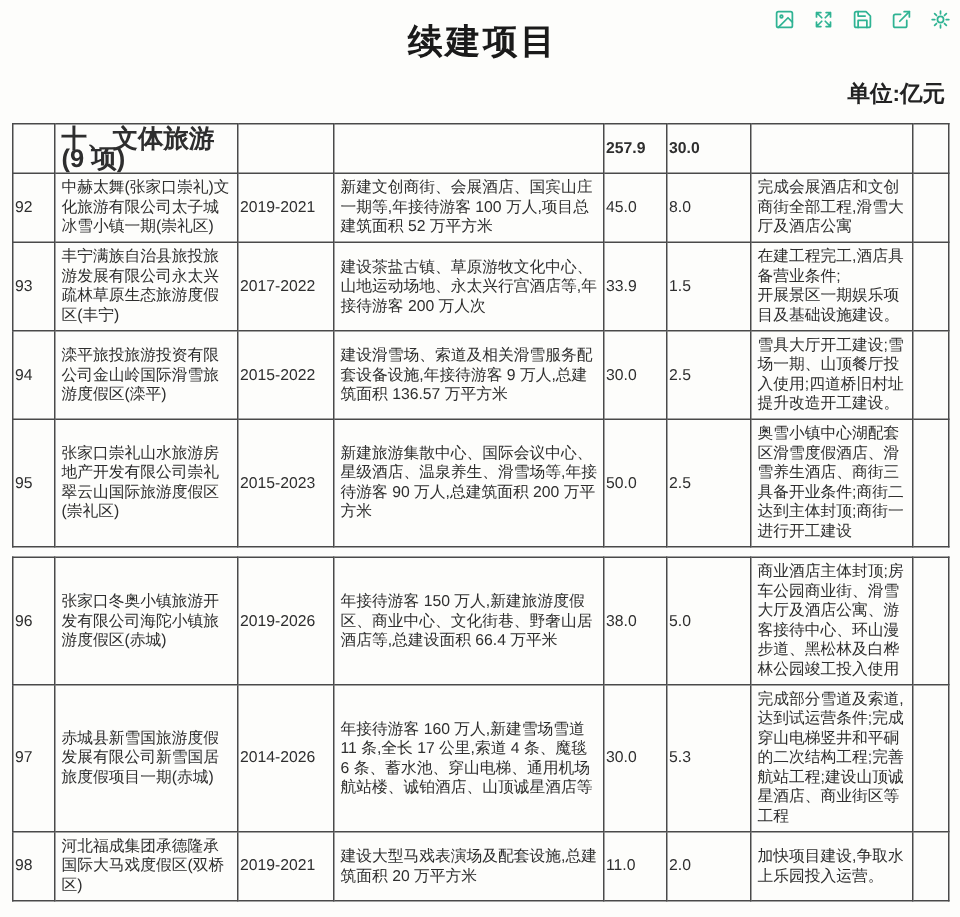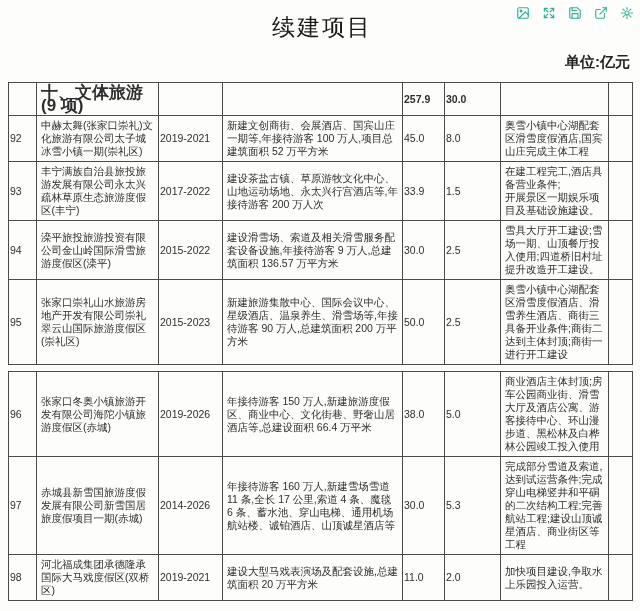--- a/index.html
+++ b/index.html
@@ -19,21 +19,21 @@
   }
   .toolbar .tb-btn {
     width: 15px; height: 15px; display: inline-flex;
     align-items: center; justify-content: center; cursor: pointer;
   }
   .toolbar svg { width: 14px; height: 14px; stroke: currentColor; fill: none;
     stroke-width: 2; stroke-linecap: round; stroke-linejoin: round; }
 
   
   .title {
-    text-align: center; font-size: 23px; font-weight: normal; color: #1a1a1a;
+    text-align: center; font-size: 23px; font-weight: bold; color: #1a1a1a;
     letter-spacing: 2px; padding: 8px 0 10px 4px;
     font-family: "Liberation Serif", "DejaVu Serif", serif;
   }
   .unit { text-align: right; font-size: 15px; color: #222; padding: 0 10px 4px 0; font-weight: bold; }
 
   
   table {
     width: 624px; margin-left: 8px; border-collapse: collapse; table-layout: fixed;
     background: #fdfdfb;
   }
@@ -133,21 +133,21 @@
     <td class="c-goal"></td>
     <td class="c-note"></td>
   </tr>
         <tr>
     <td class="c-no">92</td>
     <td class="c-name">中赫太舞(张家口崇礼)文化旅游有限公司太子城冰雪小镇一期(崇礼区)</td>
     <td class="c-years">2019-2021</td>
     <td class="c-content">新建文创商街、会展酒店、国宾山庄一期等,年接待游客 100 万人,项目总建筑面积 52 万平方米</td>
     <td class="c-total">45.0</td>
     <td class="c-planned">8.0</td>
-    <td class="c-goal">奥雪小镇中心湖配套区滑雪度假酒店,国宾山庄完成主体工程</td>
+    <td class="c-goal">完成会展酒店和文创商街全部工程,滑雪大厅及酒店公寓</td>
     <td class="c-note"></td>
   </tr>
         <tr>
     <td class="c-no">93</td>
     <td class="c-name">丰宁满族自治县旅投旅游发展有限公司永太兴疏林草原生态旅游度假区(丰宁)</td>
     <td class="c-years">2017-2022</td>
     <td class="c-content">建设茶盐古镇、草原游牧文化中心、山地运动场地、永太兴行宫酒店等,年接待游客 200 万人次</td>
     <td class="c-total">33.9</td>
     <td class="c-planned">1.5</td>
     <td class="c-goal">在建工程完工,酒店具备营业条件;

